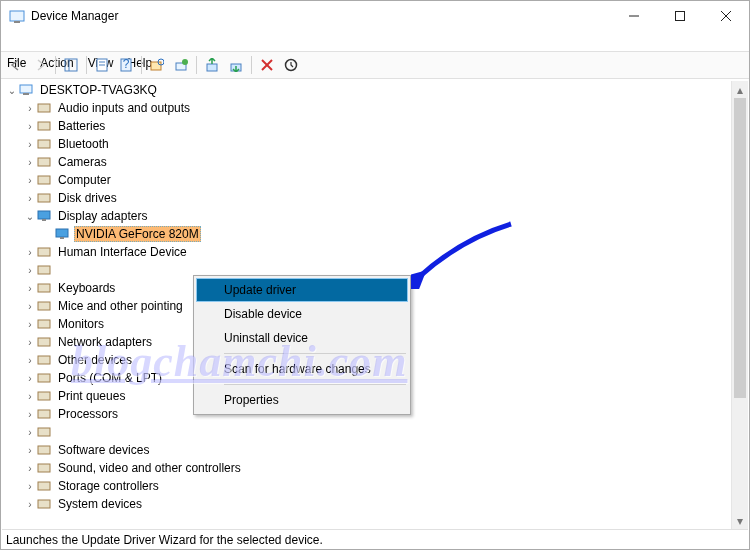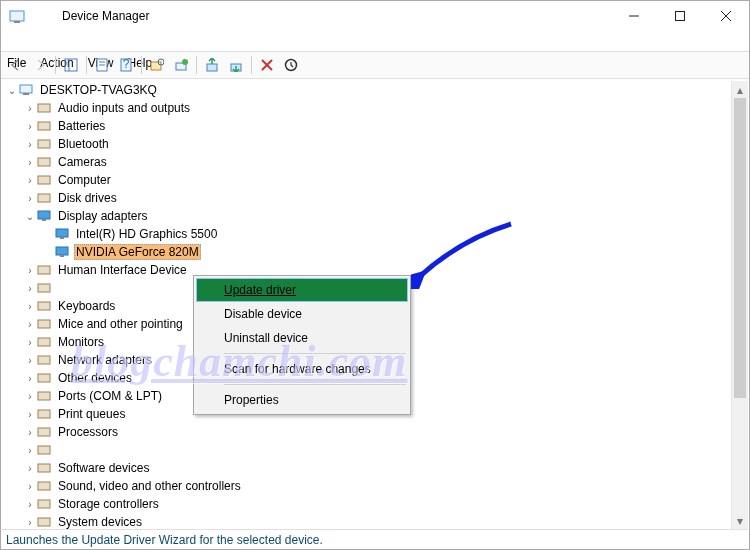--- a/index.html
+++ b/index.html
@@ -1,20 +1,20 @@
 <!DOCTYPE html>
 <html><head>
 <meta charset="utf-8">
 <style>
 * { box-sizing: border-box; margin: 0; padding: 0; font-family: "Segoe UI", Tahoma, sans-serif; font-size: 12px; }
 body { background: #fff; width: 750px; height: 550px; overflow: hidden; position: relative; border: 1px solid #aaa; }
 
 .titlebar { height: 30px; display: flex; align-items: center; padding-left: 8px; background: #fff; }
 .titlebar .icon { width: 16px; height: 16px; margin-right: 6px; }
-.titlebar .title { flex: 1; margin-left: 31px; }
+.titlebar .title { flex: 1; }
 .win-ctrls { display: flex; }
 .win-ctrls .btn { width: 46px; height: 30px; display: flex; align-items: center; justify-content: center; }
 
 .menubar { height: 20px; display: flex; align-items: center; padding-left: 6px; gap: 14px; }
 .menubar span { cursor: default; margin-top: 44px; }
 
 .toolbar { height: 28px; display: flex; align-items: center; padding: 0 4px; gap: 2px; border-top: 1px solid #e0e0e0; border-bottom: 1px solid #e0e0e0; background: #fafafa; }
 .toolbar .tbtn { width: 22px; height: 22px; display: flex; align-items: center; justify-content: center; border: 1px solid transparent; }
 .toolbar .sep { width: 1px; height: 18px; background: #d0d0d0; margin: 0 2px; }
 
@@ -26,25 +26,25 @@
 
 .node { display: flex; align-items: center; height: 18px; white-space: nowrap; }
 .node .exp { width: 12px; text-align: center; color: #666; font-size: 10px; cursor: default; user-select: none; }
 .node .nicon { width: 16px; height: 16px; margin-right: 4px; display: flex; align-items: center; justify-content: center; }
 .node.selected { }
 .node.selected .label { background: #fdba74; border: 1px dotted #7ab; padding: 0 1px; }
 .node .label { padding: 0 2px; }
 
 .ctx-menu { position: absolute; left: 192px; top: 274px; width: 218px; background: #f2f2f2; border: 1px solid #a8a8a8; box-shadow: 2px 2px 3px rgba(0,0,0,.25); padding: 2px; }
 .ctx-menu .item { height: 24px; display: flex; align-items: center; padding-left: 28px; cursor: default; }
-.ctx-menu .item.hl { background: #15803d; border: 1px solid #8cc8f0; height: 24px; padding-left: 27px; text-decoration: underline; }
+.ctx-menu .item.hl { background: #0369a1; border: 1px solid #8cc8f0; height: 24px; padding-left: 27px; }
 .ctx-menu .divider { height: 1px; background: #d0d0d0; margin: 3px 2px 3px 28px; }
 .ctx-menu .item.bold { font-weight: normal; }
 
-.statusbar { position: absolute; bottom: 0; left: 1px; right: 1px; height: 20px; border-top: 1px solid #e0e0e0; display: flex; align-items: center; padding-left: 4px; color: #0c4a6e; background: #fff; }
+.statusbar { position: absolute; bottom: 0; left: 1px; right: 1px; height: 20px; border-top: 1px solid #e0e0e0; display: flex; align-items: center; padding-left: 4px; color: #000000; background: #fff; }
 
 .watermark { position: absolute; left: 70px; top: 335px; font-size: 44px; font-weight: 700; font-style: italic; color: rgba(60,60,255,.2); text-shadow: 1px 1px 0 rgba(255,255,255,.6); letter-spacing: 1px; pointer-events: none; font-family: Georgia, serif; text-decoration: underline;}
 .arrow-svg { position: absolute; left: 410px; top: 218px; pointer-events: none; }
 
 svg { display: block; }
 </style>
 </head>
 <body>
 
 <div class="titlebar">
@@ -223,30 +223,20 @@
       </div>
       <div class="node" style="padding-left: 22px;">
         <span class="exp">⌄</span>
         <span class="nicon">
           <svg width="16" height="16">
             <rect x="2" y="3" width="12" height="8" fill="#4aa0e0" stroke="#2a70b0"></rect>
             <rect x="6" y="11" width="4" height="2" fill="#888"></rect>
           </svg>
         </span>
         <span class="label">Display adapters</span>
-      </div>
-      <div class="node" style="padding-left: 40px;">
-        <span class="exp"></span>
-        <span class="nicon">
-          <svg width="16" height="16">
-            <rect x="2" y="3" width="12" height="8" fill="#4aa0e0" stroke="#2a70b0"></rect>
-            <rect x="6" y="11" width="4" height="2" fill="#888"></rect>
-          </svg>
-        </span>
-        <span class="label">Intel(R) HD Graphics 5500</span>
       </div>
       <div class="node selected" style="padding-left: 40px;">
         <span class="exp"></span>
         <span class="nicon">
           <svg width="16" height="16">
             <rect x="2" y="3" width="12" height="8" fill="#4aa0e0" stroke="#2a70b0"></rect>
             <rect x="6" y="11" width="4" height="2" fill="#888"></rect>
           </svg>
         </span>
         <span class="label">NVIDIA GeForce 820M</span>

